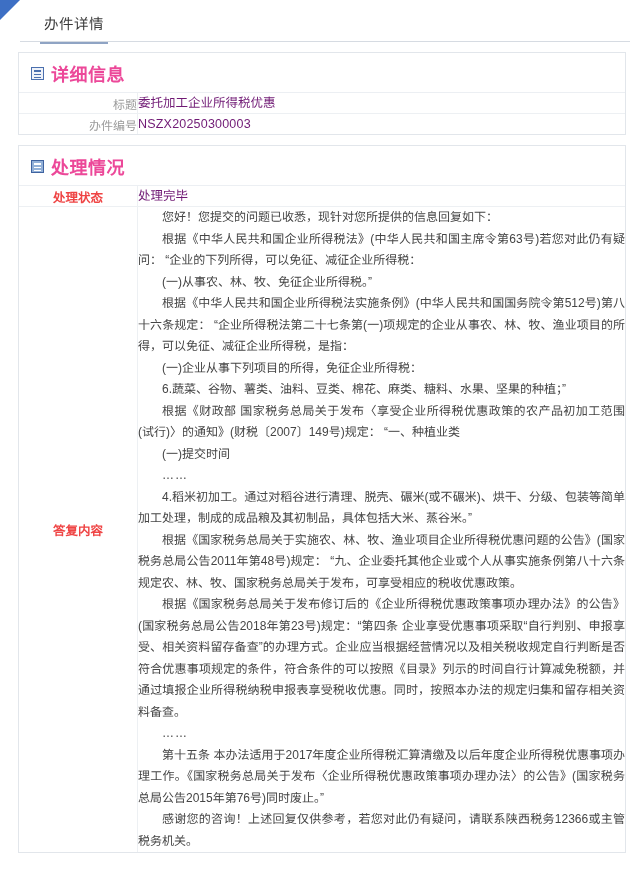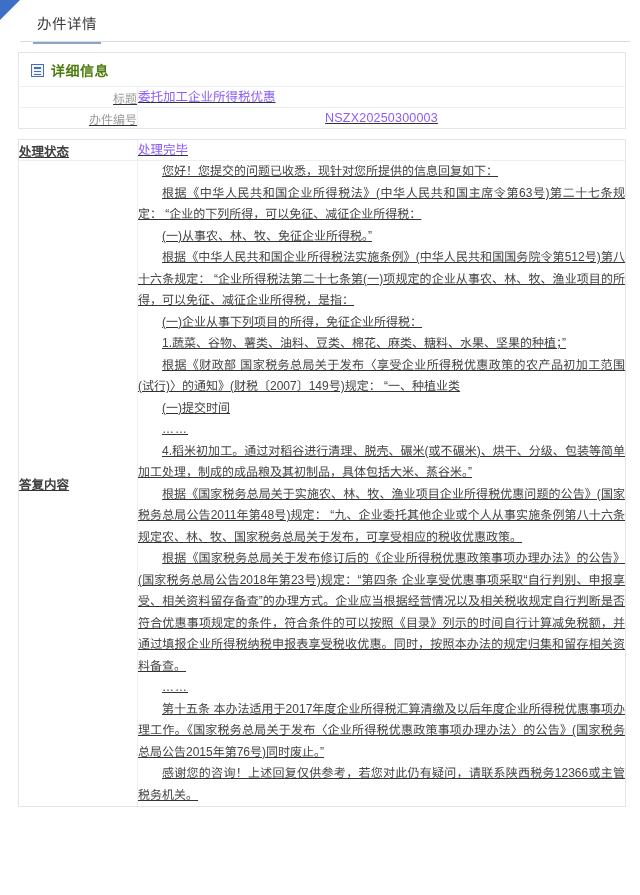--- a/index.html
+++ b/index.html
@@ -32,21 +32,21 @@
 
   
   .tabbar {
     position: relative;
     height: 36px;
     margin: 5px 10px 0 20px;
     border-bottom: 1px solid #d6dbe2;
   }
   .tab {
     position: absolute;
-    left: 13px;
+    left: 20px;
     top: 7px;
     font-size: 14.5px;
     color: #3a3a3a;
     letter-spacing: 0.5px;
     padding: 0 4px 9px 4px;
     border-bottom: 2px solid #8fa4c4;
     background: transparent;
   }
 
   
@@ -57,23 +57,23 @@
     box-sizing: border-box;
   }
   .panel-head {
     display: flex;
     align-items: center;
     gap: 7px;
     padding: 7px 10px 6px 12px;
     border-bottom: 1px solid #eceff3;
   }
   .panel-head .ptitle {
-    font-size: 14px;
+    font-size: 18px;
     font-weight: bold;
-    color: #4d7c0f;
+    color: #ec4899;
     letter-spacing: .5px;
   }
 
   
   .sq-icon {
     width: 13px;
     height: 13px;
     border: 1.5px solid #4a6fae;
     box-sizing: border-box;
     display: inline-block;
@@ -98,53 +98,52 @@
   }
   .sq-icon.filled { background: #93b1d8; border-color: #3f63a0; }
   .sq-icon.filled::before, .sq-icon.filled::after { background:#ffffff; border-color:#ffffff;}
   .sq-icon.filled::after { border-top:1.5px solid #ffffff; border-bottom:1.5px solid #ffffff; background:transparent;}
 
   
   table.ftable {
     width: 100%;
     border-collapse: collapse;
     table-layout: fixed;
-    text-decoration: underline;
   }
   table.ftable td {
     border-bottom: 1px solid #edf0f3;
     vertical-align: middle;
     padding: 0;
   }
   table.ftable tr:last-child td { border-bottom: none; }
 
   td.lbl {
     width: 118px;
     text-align: right;
     padding: 6px 9px 6px 4px;
     color: #9a9a9a;
     font-size: 12px;
     white-space: nowrap;
     border-right: 1px solid #edf0f3;
   }
   td.val {
     padding: 6px 12px 6px 12px;
-    color: #8b5cf6;
+    color: #701a75;
     font-size: 12.5px;
     line-height: 20px;
     word-break: break-all;
   }
-  td.val.mono { letter-spacing: .2px; text-align: center; }
+  td.val.mono { letter-spacing: .2px; }
 
   
   td.lbl-b {
     width: 118px;
-    text-align: left;
+    text-align: center;
     padding: 7px 6px;
-    color: #404040;
+    color: #ef4444;
     font-weight: bold;
     font-size: 12.5px;
     white-space: nowrap;
     border-right: 1px solid #edf0f3;
   }
 
   
   td.reply-body {
     padding: 10px 14px 12px 10px;
     color: #454545;
@@ -180,35 +179,39 @@
     </tr>
     <tr>
       <td class="lbl">办件编号</td>
       <td class="val mono">NSZX20250300003</td>
     </tr>
   </tbody>
     </table>
 </div>
 
 <div class="panel">
+  <div class="panel-head">
+    <span class="sq-icon filled"></span>
+    <span class="ptitle">处理情况</span>
+  </div>
   <table class="ftable">
     <tbody>
         <tr>
       <td class="lbl-b">处理状态</td>
       <td class="val" colspan="3">处理完毕</td>
     </tr>
     <tr>
       <td class="lbl-b">答复内容</td>
       <td class="reply-body" colspan="3">
         <p>您好！您提交的问题已收悉，现针对您所提供的信息回复如下：</p>
-        <p>根据《中华人民共和国企业所得税法》(中华人民共和国主席令第63号)第二十七条规定：  “企业的下列所得，可以免征、减征企业所得税：</p>
+        <p>根据《中华人民共和国企业所得税法》(中华人民共和国主席令第63号)若您对此仍有疑问：  “企业的下列所得，可以免征、减征企业所得税：</p>
         <p>(一)从事农、林、牧、免征企业所得税。”</p>
         <p>根据《中华人民共和国企业所得税法实施条例》(中华人民共和国国务院令第512号)第八十六条规定： “企业所得税法第二十七条第(一)项规定的企业从事农、林、牧、渔业项目的所得，可以免征、减征企业所得税，是指：</p>
         <p>(一)企业从事下列项目的所得，免征企业所得税：</p>
-        <p>1.蔬菜、谷物、薯类、油料、豆类、棉花、麻类、糖料、水果、坚果的种植；”</p>
+        <p>6.蔬菜、谷物、薯类、油料、豆类、棉花、麻类、糖料、水果、坚果的种植；”</p>
         <p>根据《财政部 国家税务总局关于发布〈享受企业所得税优惠政策的农产品初加工范围(试行)〉的通知》(财税〔2007〕149号)规定： “一、种植业类</p>
         <p>(一)提交时间</p>
         <p class="dots">……</p>
         <p>4.稻米初加工。通过对稻谷进行清理、脱壳、碾米(或不碾米)、烘干、分级、包装等简单加工处理，制成的成品粮及其初制品，具体包括大米、蒸谷米。”</p>
         <p>根据《国家税务总局关于实施农、林、牧、渔业项目企业所得税优惠问题的公告》(国家税务总局公告2011年第48号)规定： “九、企业委托其他企业或个人从事实施条例第八十六条规定农、林、牧、国家税务总局关于发布，可享受相应的税收优惠政策。</p>
         <p>根据《国家税务总局关于发布修订后的《企业所得税优惠政策事项办理办法》的公告》(国家税务总局公告2018年第23号)规定：“第四条  企业享受优惠事项采取“自行判别、申报享受、相关资料留存备查”的办理方式。企业应当根据经营情况以及相关税收规定自行判断是否符合优惠事项规定的条件，符合条件的可以按照《目录》列示的时间自行计算减免税额，并通过填报企业所得税纳税申报表享受税收优惠。同时，按照本办法的规定归集和留存相关资料备查。</p>
         <p class="dots">……</p>
         <p>第十五条  本办法适用于2017年度企业所得税汇算清缴及以后年度企业所得税优惠事项办理工作。《国家税务总局关于发布〈企业所得税优惠政策事项办理办法〉的公告》(国家税务总局公告2015年第76号)同时废止。”</p>
         <p>感谢您的咨询！上述回复仅供参考，若您对此仍有疑问，请联系陕西税务12366或主管税务机关。</p>
       </td>

